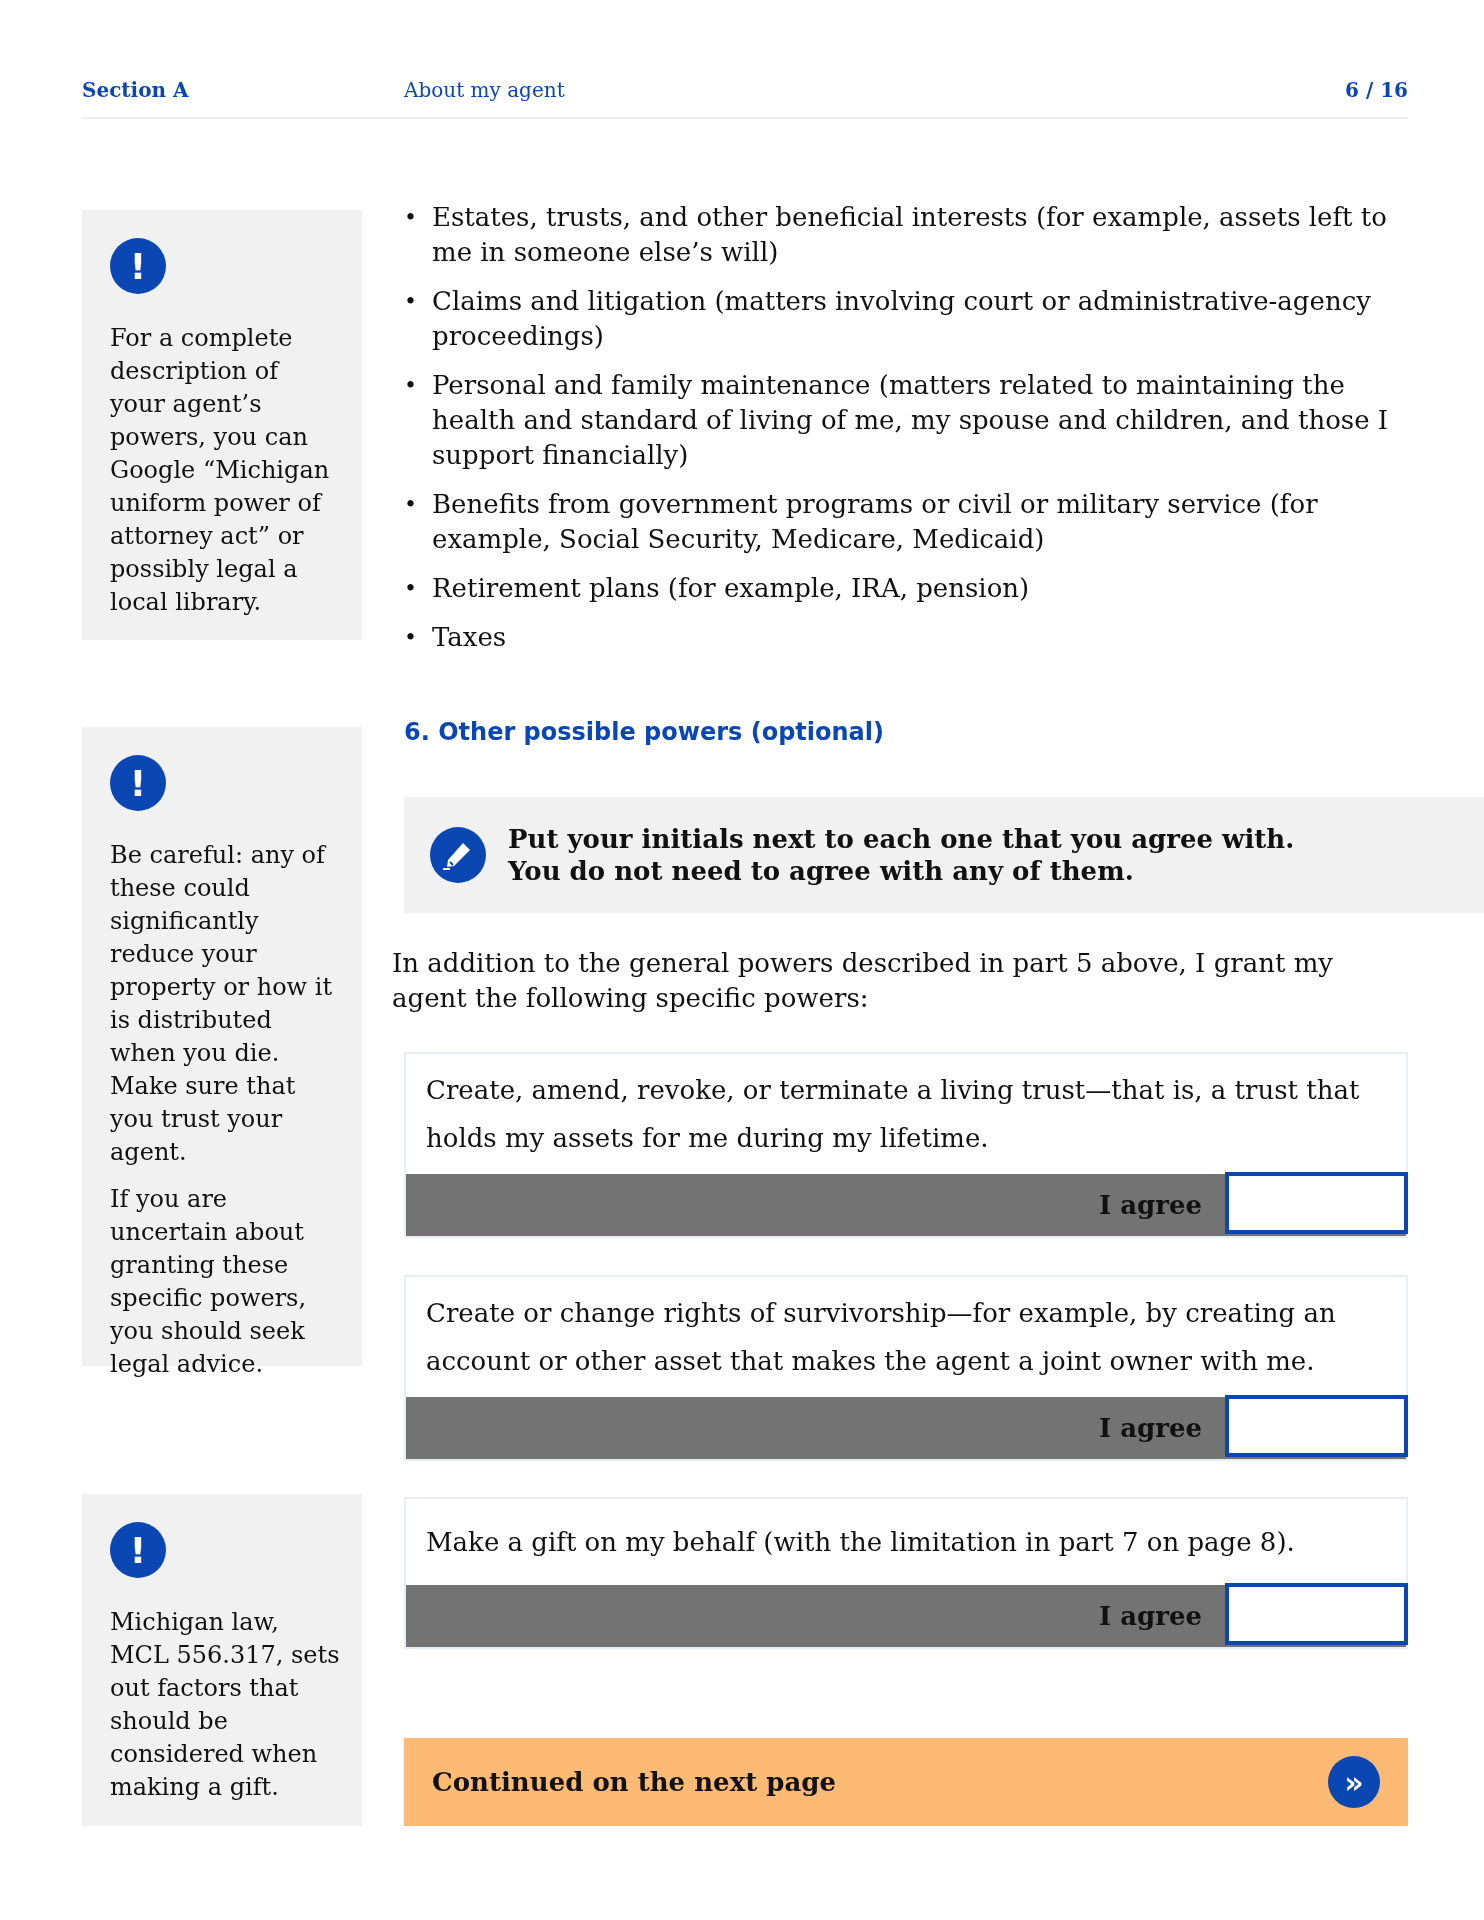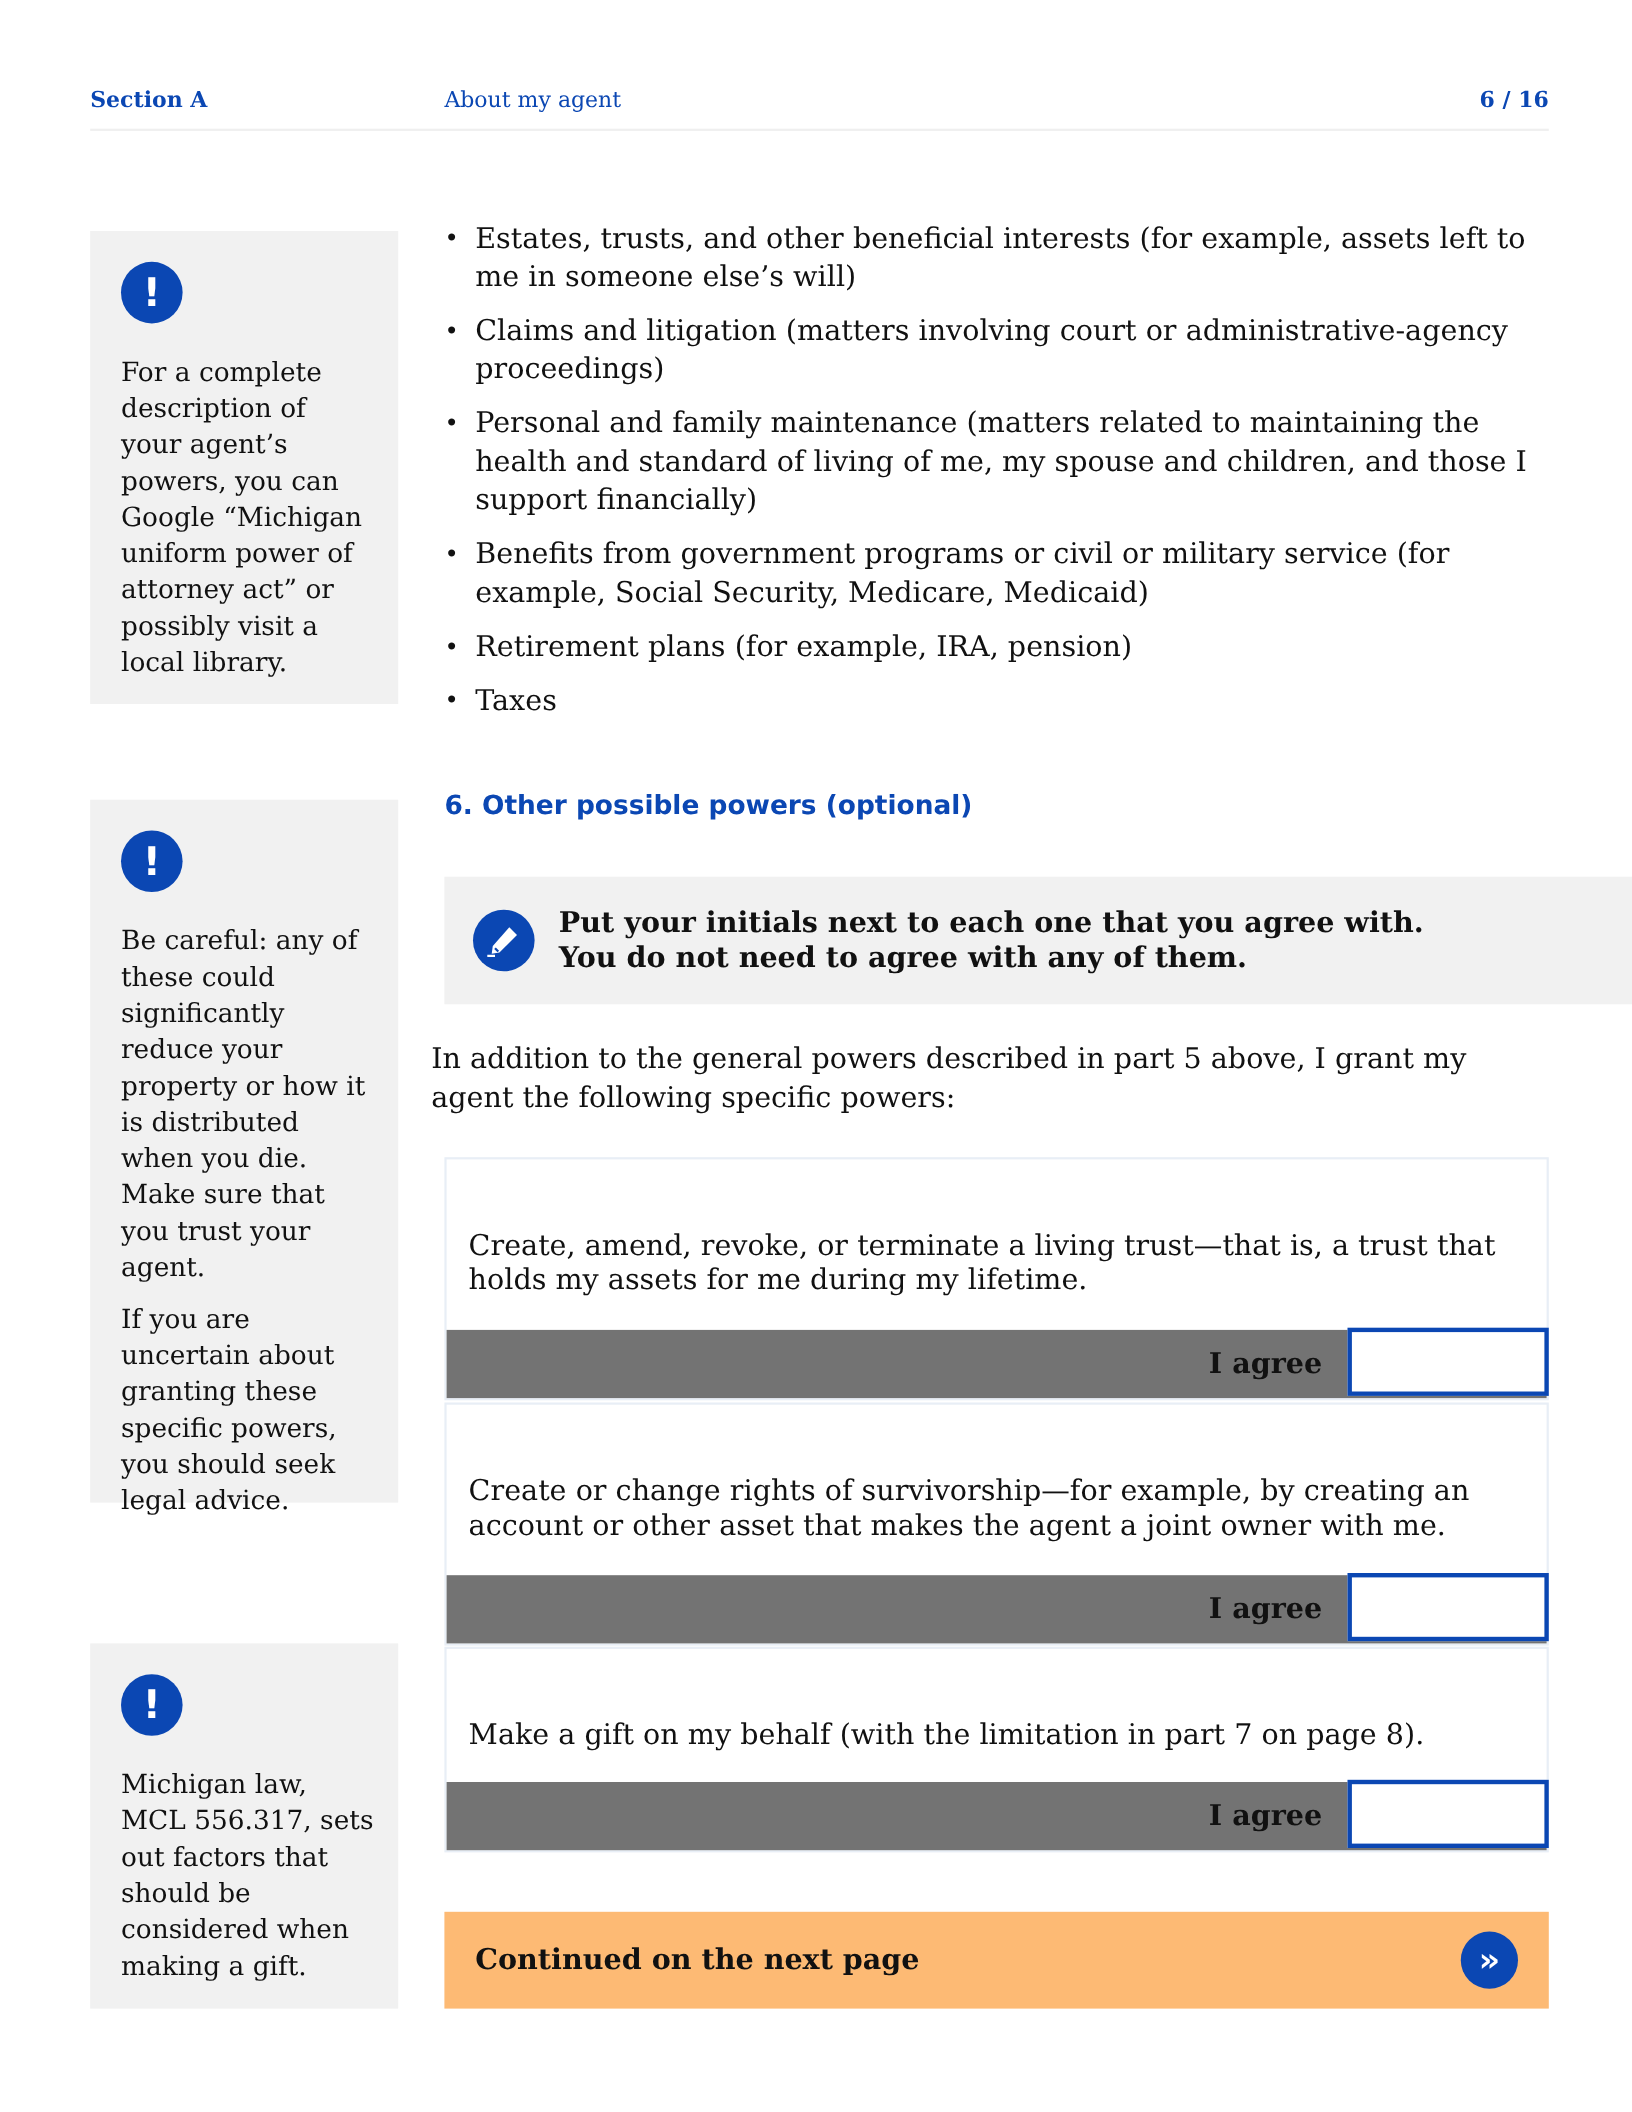--- a/index.html
+++ b/index.html
@@ -34,21 +34,21 @@
     
     .instr { left: 404px; top: 797px; width: 1137px; height: 116px; background: #f1f1f1; display: flex; align-items: center; }
     .instr-icon { width: 56px; height: 56px; border-radius: 50%; background: #0b47b3; margin-left: 26px; margin-right: 22px;
                   display: flex; align-items: center; justify-content: center; flex-shrink: 0; }
     .instr-text { font-size: 26px; line-height: 32px; font-weight: bold; }
 
     .intro { left: 392px; top: 946px; width: 1004px; font-size: 26px; line-height: 35px; margin: 0; }
 
     
     .card { left: 404px; width: 1004px; border: 2px solid #e8eef6; box-sizing: border-box; background: #fff; }
-    .card-text { padding: 0 20px; font-size: 26px; line-height: 31px; display: flex; align-items: center; margin-top: 35px; }
+    .card-text { padding: 0 20px; font-size: 26px; line-height: 48px; display: flex; align-items: center; }
     .card-foot { background: #737373; height: 62px; position: relative; }
     .agree-label { position: absolute; right: 204px; top: 0; height: 62px; display: flex; align-items: center;
                    font-weight: bold; font-size: 26px; }
     .agree-box { position: absolute; right: -2px; top: -2px; width: 183px; height: 62px; border: 4px solid #0b47b3;
                  box-sizing: border-box; background: #fff; }
 
     
     .cont { left: 404px; top: 1738px; width: 1004px; height: 88px; background: #fdba74; display: flex; align-items: center; }
     .cont-text { margin-left: 28px; font-size: 26px; font-weight: bold; flex: 1; }
     .cont-btn { width: 52px; height: 52px; border-radius: 50%; background: #0b47b3; margin-right: 28px;
@@ -58,21 +58,21 @@
 </head>
 <body>
 
 <div class="abs hdr hdr-sec">Section A</div>
 <div class="abs hdr hdr-title">About my agent</div>
 <div class="abs hdr hdr-page">6 / 16</div>
 <div class="abs hdr-rule"></div>
 
 <div class="abs note" style="top:210px; height:430px;">
   <div class="note-icon">!</div>
-  <p>For a complete description of your agent’s powers, you can Google “Michigan uniform power of attorney act” or possibly visit a local library.</p>
+  <p>For a complete description of your agent’s powers, you can Google “Michigan uniform power of attorney act” or possibly legal a local library.</p>
 </div>
 
 <ul class="abs bullets">
   <li><span class="dot">•</span><span>Estates, trusts, and other beneficial interests (for example, assets left to me in someone else’s will)</span></li>
   <li><span class="dot">•</span><span>Claims and litigation (matters involving court or administrative-agency proceedings)</span></li>
   <li><span class="dot">•</span><span>Personal and family maintenance (matters related to maintaining the health and standard of living of me, my spouse and children, and those I support financially)</span></li>
   <li><span class="dot">•</span><span>Benefits from government programs or civil or military service (for example, Social Security, Medicare, Medicaid)</span></li>
   <li><span class="dot">•</span><span>Retirement plans (for example, IRA, pension)</span></li>
   <li><span class="dot">•</span><span>Taxes</span></li>
 </ul>

